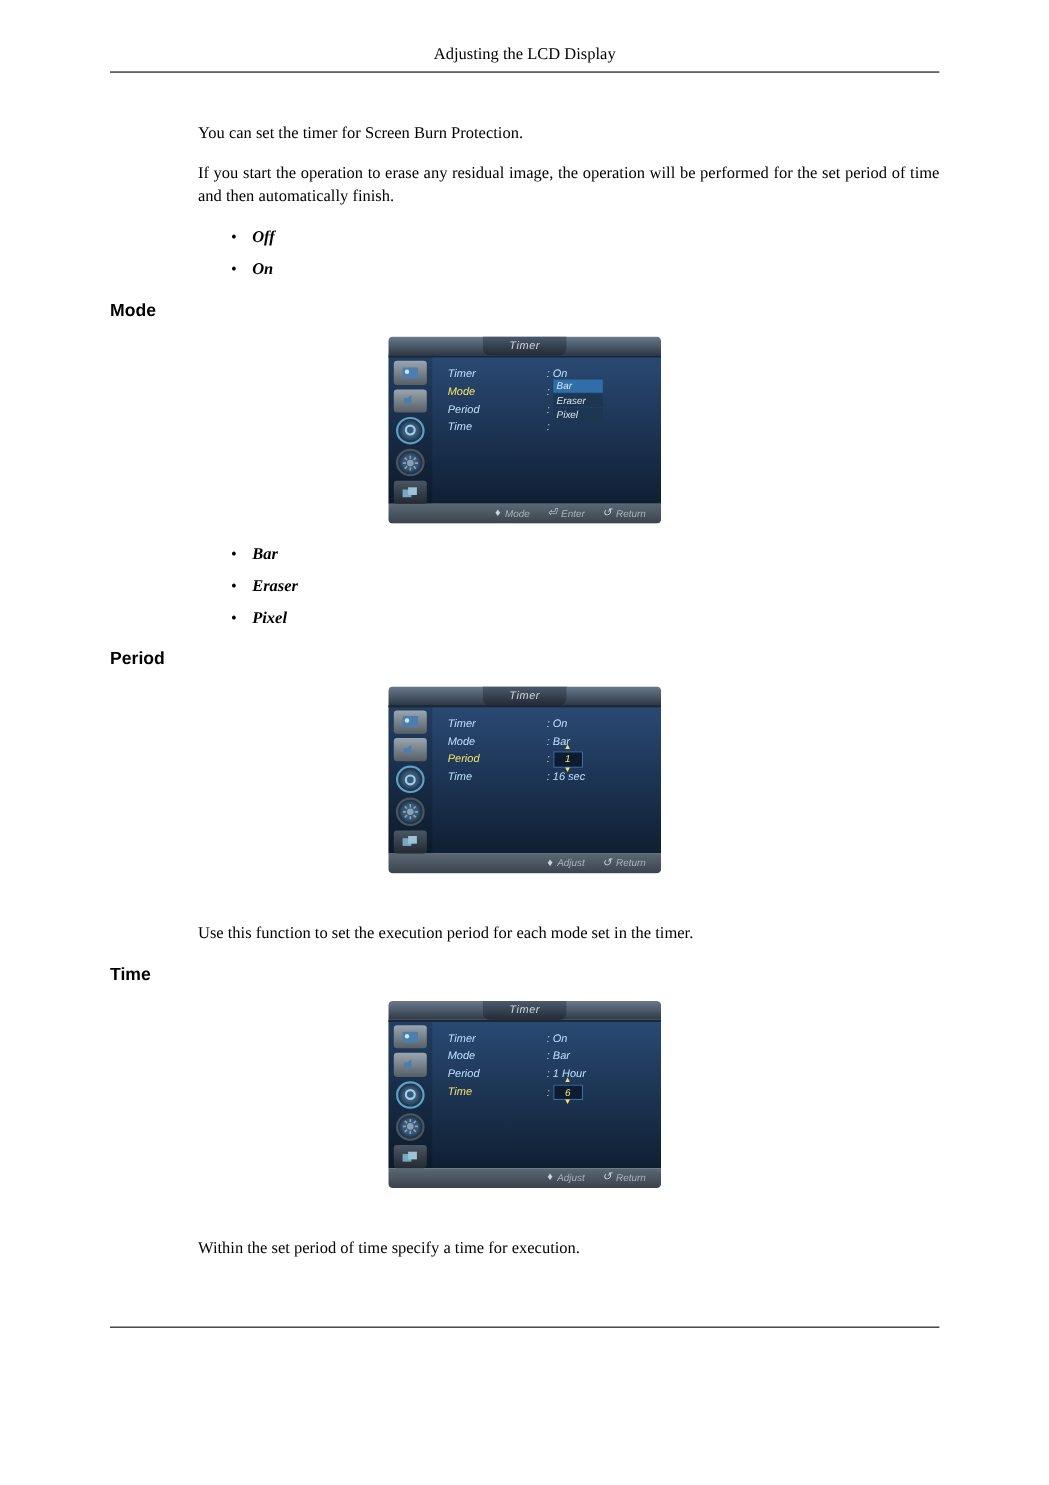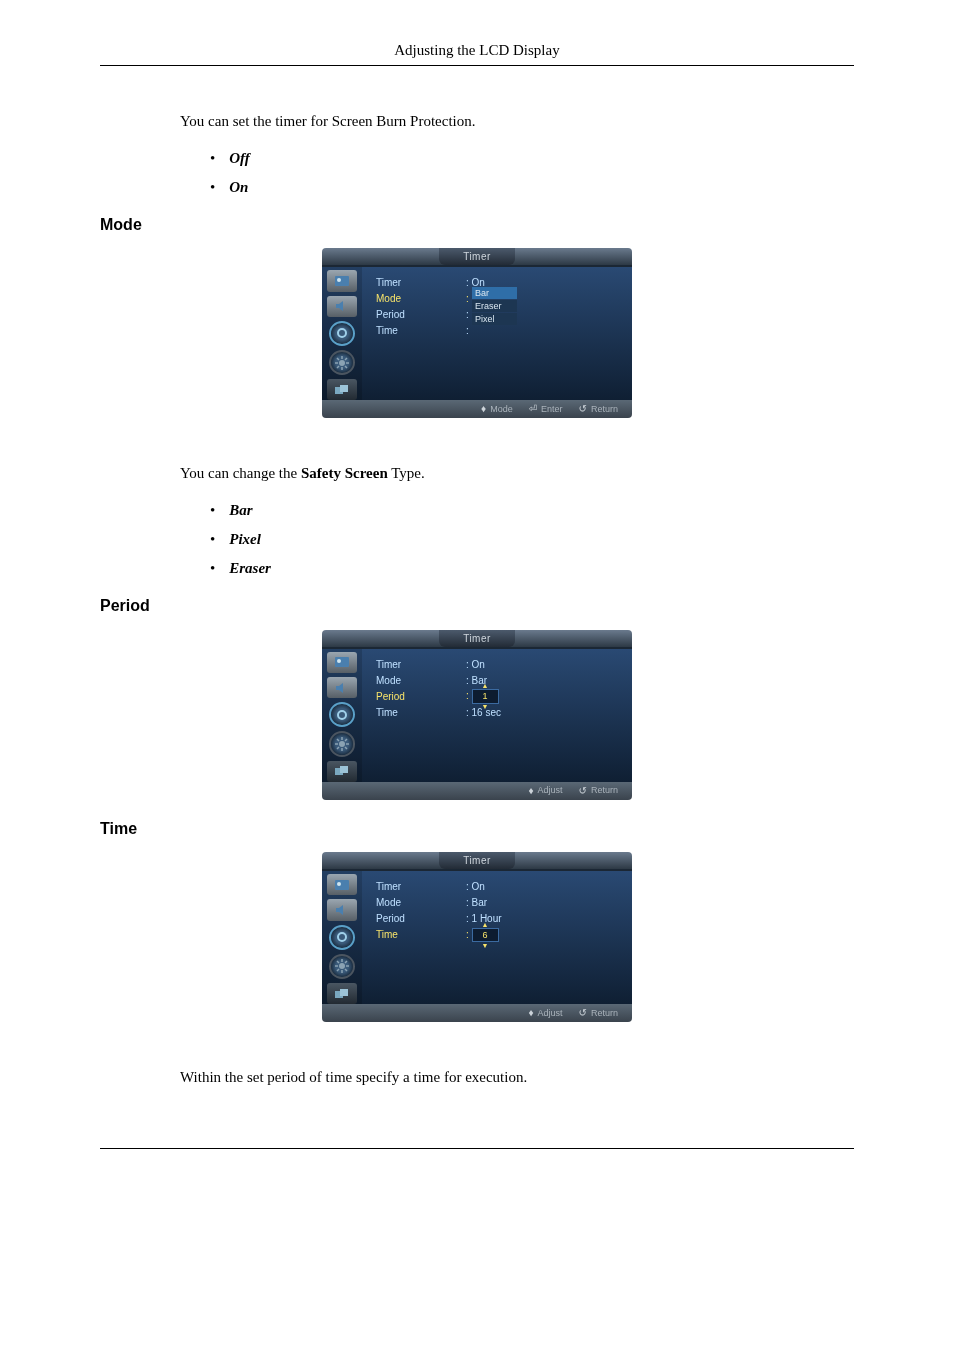--- a/index.html
+++ b/index.html
@@ -50,26 +50,27 @@
     font-size: 16px;
     margin: 8px 0 12px 0;
   }
   
   .osd-wrap {
     display: flex;
     justify-content: center;
     margin: 6px 0 18px 0;
   }
   .osd {
-    width: 310px;
+    width: 248px;
     font-family: Arial, Helvetica, sans-serif;
     font-size: 10px;
     color: #dfe7ee;
     border-radius: 4px;
     overflow: hidden;
+    font-style: italic;
   }
   .osd-title {
     height: 17px;
     background: linear-gradient(#6a7a8d, #2d3945);
     color: #cfd6dd;
     text-align: center;
     font-size: 10px;
     line-height: 17px;
     letter-spacing: 0.5px;
     position: relative;
@@ -186,20 +187,21 @@
 </style>
 </head>
 <body>
 
 <div class="page">
   <div class="header-title">Adjusting the LCD Display</div>
   <hr class="hr">
 
   <div class="body-indent">
     <p class="para">You can set the timer for Screen Burn Protection.</p>
+    <p class="para">If you start the operation to erase any residual image, the operation will be performed for the set period of time and then automatically finish.</p>
   </div>
   <ul class="bullets">
     <li><span class="dot">•</span><span class="lbl">Off</span></li>
     <li><span class="dot">•</span><span class="lbl">On</span></li>
   </ul>
 
   <div class="section-head">Mode</div>
   <div class="osd-wrap">
     <div class="osd">
       <div class="osd-title"><span class="osd-title-tab">Timer</span></div>
@@ -267,29 +269,24 @@
             <span class="sym">⏎</span>
             <span>Enter</span>
           </div>
         <div class="fi">
             <span class="sym">↺</span>
             <span>Return</span>
           </div>
       </div>
     </div>
   </div>
-  <div class="body-indent">
-    <p class="para">
-      <span>You can change the </span><b>Safety Screen</b><span> Type.</span>
-    </p>
-  </div>
   <ul class="bullets">
     <li><span class="dot">•</span><span class="lbl">Bar</span></li>
+    <li><span class="dot">•</span><span class="lbl">Eraser</span></li>
     <li><span class="dot">•</span><span class="lbl">Pixel</span></li>
-    <li><span class="dot">•</span><span class="lbl">Eraser</span></li>
   </ul>
 
   <div class="section-head">Period</div>
   <div class="osd-wrap">
     <div class="osd">
       <div class="osd-title"><span class="osd-title-tab">Timer</span></div>
       <div class="osd-body">
         <div class="osd-icons">
           <div class="osd-icon">
               <svg width="16" height="12" viewBox="0 0 16 12">
@@ -344,20 +341,23 @@
             <span class="sym">♦</span>
             <span>Adjust</span>
           </div>
         <div class="fi">
             <span class="sym">↺</span>
             <span>Return</span>
           </div>
       </div>
     </div>
   </div>
+  <div class="body-indent">
+    <p class="para">Use this function to set the execution period for each mode set in the timer.</p>
+  </div>
 
   <div class="section-head">Time</div>
   <div class="osd-wrap">
     <div class="osd">
       <div class="osd-title"><span class="osd-title-tab">Timer</span></div>
       <div class="osd-body">
         <div class="osd-icons">
           <div class="osd-icon">
               <svg width="16" height="12" viewBox="0 0 16 12">
                 <rect x="1" y="1" width="14" height="10" rx="1" fill="#4a7fae"></rect>

